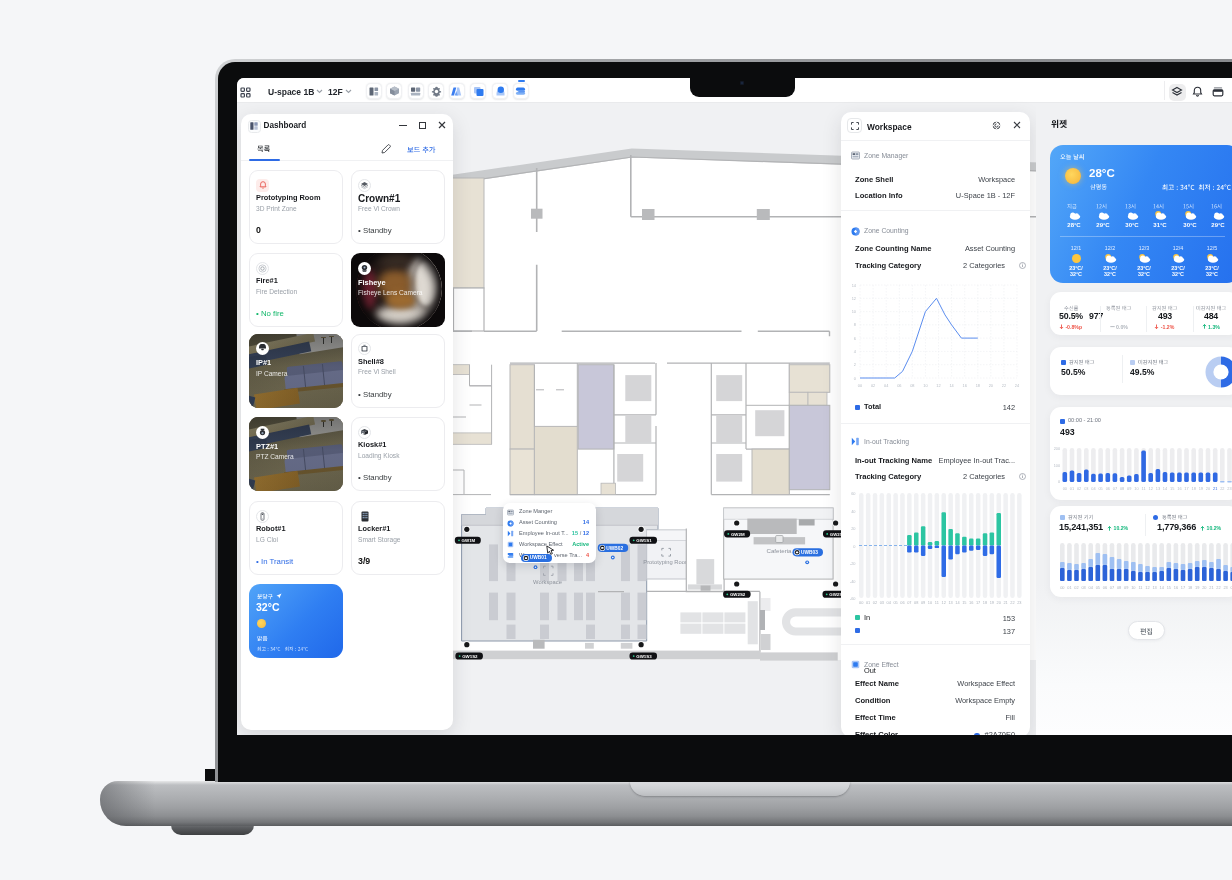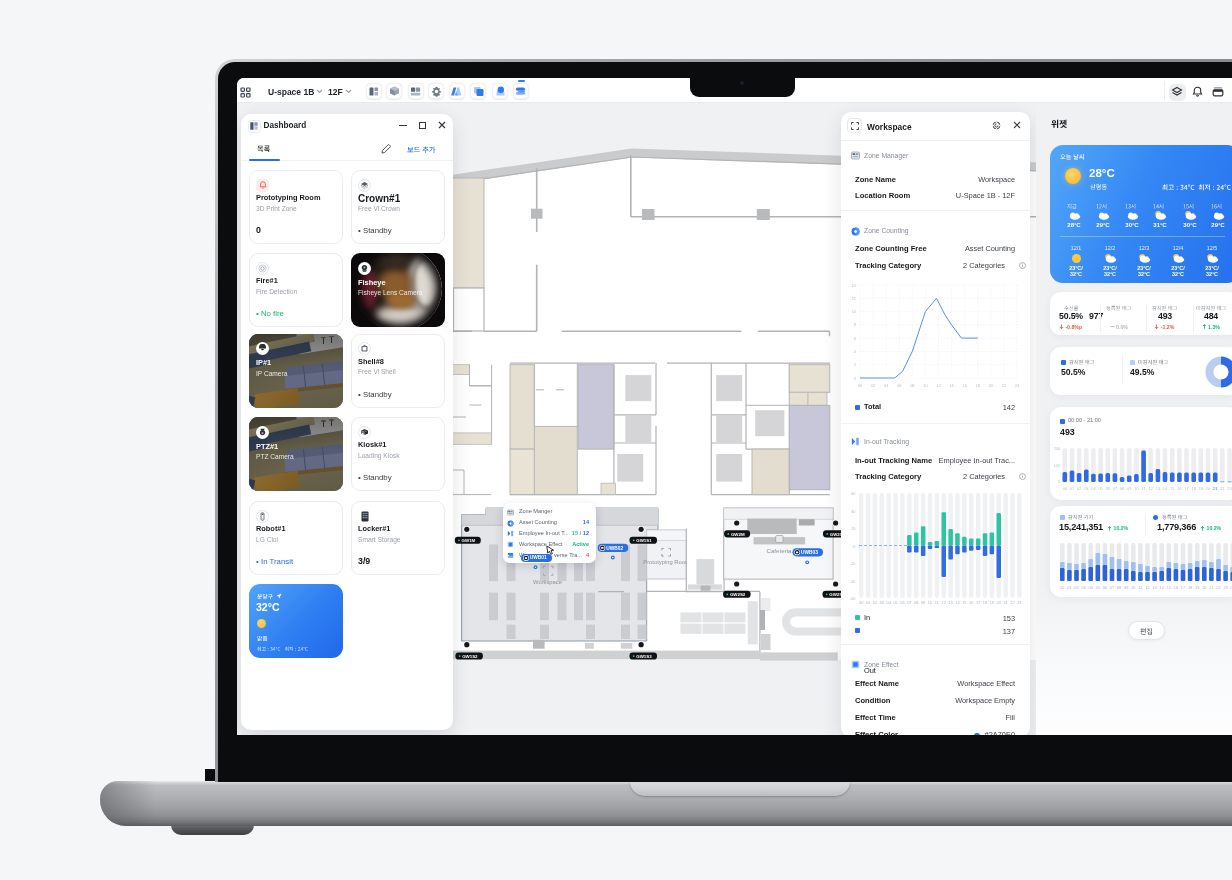--- a/index.html
+++ b/index.html
@@ -685,34 +685,34 @@
 <div class="abs" style="left:604px;top:61.5px;width:189px;height:1px;background:#f0f1f3;"></div>
 
 <svg class="abs" style="left:614px;top:73.0px" width="9" height="9" viewBox="0 0 9 9">
       <rect x="0.5" y="1" width="8" height="7" rx="1" fill="#eef1f5" stroke="#8a93a3" stroke-width="0.7"></rect>
       <rect x="1.6" y="2.2" width="2.6" height="1.8" fill="#5d6675"></rect>
       <rect x="4.8" y="2.2" width="2.6" height="1.8" fill="#8b95a5"></rect>
       <rect x="1.6" y="4.8" width="5.8" height="1.6" fill="#aab3c0"></rect>
     </svg>
     <div class="abs" style="left:627px;top:73.5px;font-size:6.8px;color:#878d97;">Zone Manager</div>
 
-<div class="abs" style="left:618px;top:96.5px;font-size:7.6px;font-weight:700;color:#17191d;">Zone Name</div>
+<div class="abs" style="left:618px;top:96.5px;font-size:7.6px;font-weight:700;color:#17191d;">Zone Shell</div>
     <div class="abs" style="left:640px;top:96.8px;width:138px;text-align:right;font-size:7.4px;color:#3a3f46;">Workspace</div>
 
-<div class="abs" style="left:618px;top:113.0px;font-size:7.6px;font-weight:700;color:#17191d;">Location Room</div>
+<div class="abs" style="left:618px;top:113.0px;font-size:7.6px;font-weight:700;color:#17191d;">Location Info</div>
     <div class="abs" style="left:640px;top:113.3px;width:138px;text-align:right;font-size:7.4px;color:#3a3f46;">U-Space 1B - 12F</div>
 <div class="abs" style="left:604px;top:132px;width:189px;height:1px;background:#f0f1f3;"></div>
 <svg class="abs" style="left:614px;top:148.5px" width="9" height="9" viewBox="0 0 9 9">
       <circle cx="4.5" cy="4.5" r="4" fill="#2e7bf0"></circle>
       <path d="M4.5 0.5a4 4 0 0 1 0 8Z" fill="#5b95f2"></path>
       <rect x="3.3" y="3.3" width="2.4" height="2.4" fill="#fff" transform="rotate(45 4.5 4.5)"></rect>
     </svg>
     <div class="abs" style="left:627px;top:149.0px;font-size:6.8px;color:#878d97;">Zone Counting</div>
 
-<div class="abs" style="left:618px;top:166.0px;font-size:7.6px;font-weight:700;color:#17191d;">Zone Counting Free</div>
+<div class="abs" style="left:618px;top:166.0px;font-size:7.6px;font-weight:700;color:#17191d;">Zone Counting Name</div>
     <div class="abs" style="left:640px;top:166.3px;width:138px;text-align:right;font-size:7.4px;color:#3a3f46;">Asset Counting</div>
 
 <div class="abs" style="left:618px;top:183.0px;font-size:7.6px;font-weight:700;color:#17191d;">Tracking Category</div>
     <div class="abs" style="left:640px;top:183.3px;width:128px;text-align:right;font-size:7.4px;color:#3a3f46;">2 Categories</div>
     <svg class="abs" style="left:782px;top:184px" width="7" height="7" viewBox="0 0 7 7">
       <circle cx="3.5" cy="3.5" r="3" fill="none" stroke="#9aa0a8" stroke-width="0.8"></circle>
       <path d="M3.5 3v2" stroke="#9aa0a8" stroke-width="0.8"></path>
       <circle cx="3.5" cy="2" r="0.5" fill="#9aa0a8"></circle>
     </svg>
 

